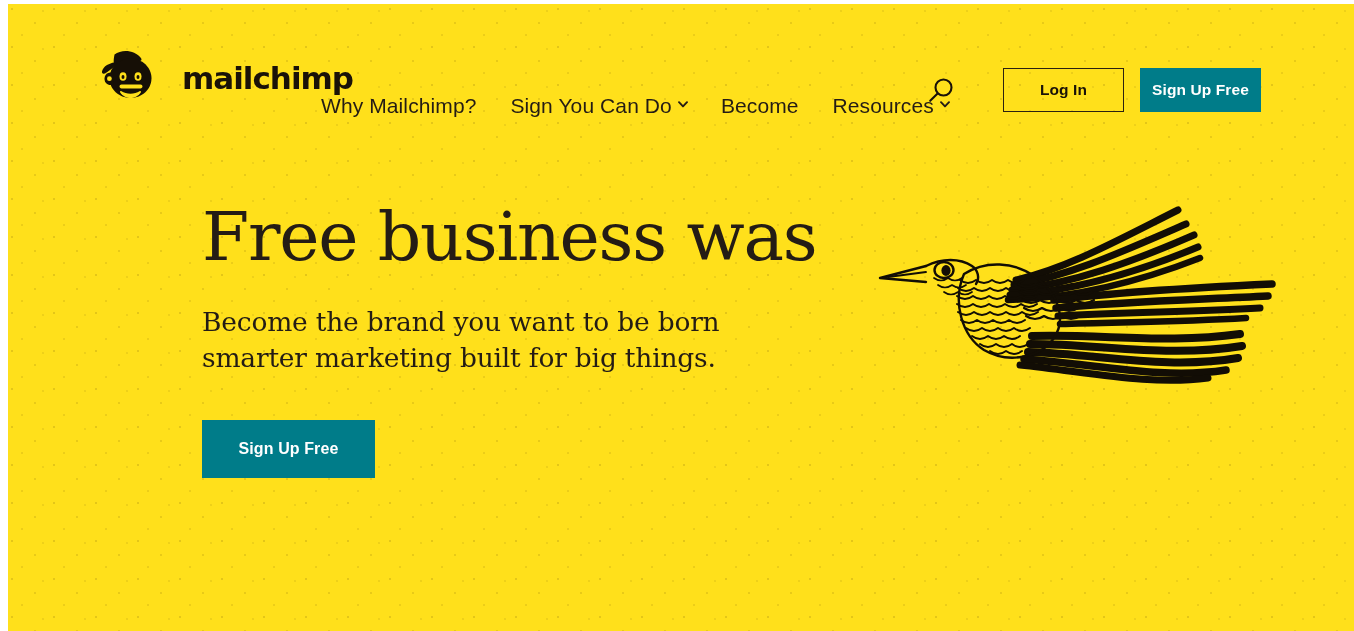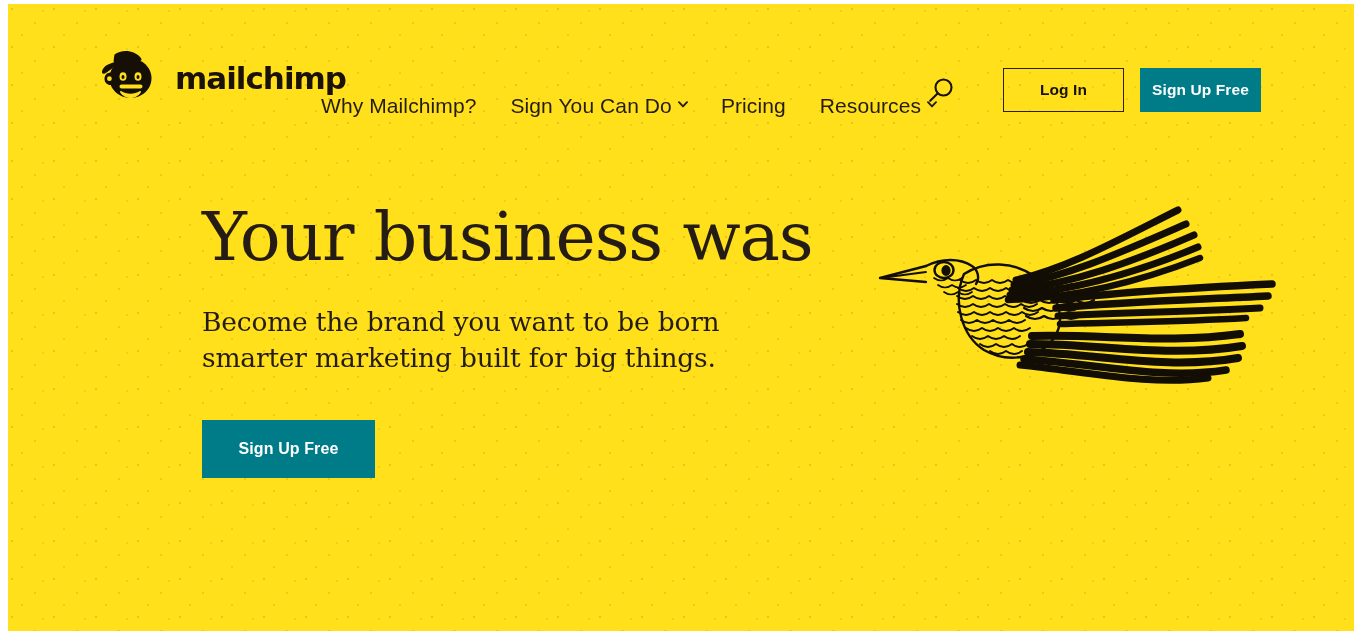--- a/index.html
+++ b/index.html
@@ -30,21 +30,21 @@
   }
 
   
   #header {
     position:absolute; left:0; top:0;
     width:100%; height:148px;
     display:flex; align-items:flex-start;
   }
   #logo {
     position:absolute; left:92px; top:40px;
-    display:flex; align-items:center; gap:13px;
+    display:flex; align-items:center; gap:20px;
     height:64px;
   }
   #logo .mark { width:62px; height:62px; display:block; }
   #logo .wordmark {
     font-family:"DejaVu Sans", sans-serif;
     font-weight:bold;
     font-size:31px;
     letter-spacing:-1.0px;
     color:#1a1208;
     line-height:1;
@@ -185,21 +185,21 @@
       <div class="nav-item">
         <span>Sign You Can Do</span>
         <span class="chev">
           <svg viewBox="0 0 10 7" width="10" height="7">
               <path d="M1 1.2 L5 5.4 L9 1.2" fill="none" stroke="#241c15" stroke-width="1.9" stroke-linecap="round" stroke-linejoin="round"></path>
             </svg>
         </span>
       </div>
 
       <div class="nav-item">
-        <span>Pricing</span>
+        <span>Become</span>
       </div>
 
       <div class="nav-item">
         <span>Resources</span>
         <span class="chev">
           <svg viewBox="0 0 10 7" width="10" height="7">
               <path d="M1 1.2 L5 5.4 L9 1.2" fill="none" stroke="#241c15" stroke-width="1.9" stroke-linecap="round" stroke-linejoin="round"></path>
             </svg>
         </span>
       </div>
@@ -216,21 +216,21 @@
       <div class="btn" id="login-btn">Log In</div>
       <div class="btn" id="signup-btn-nav">Sign Up Free</div>
     </div>
 
   </div>
 
   <div id="hero">
 
     <div id="hero-copy">
       <h1 id="headline">
-        <span>Your business was</span><br>
+        <span>Free business was</span><br>
       </h1>
       <p id="subhead">
         <span>Become the brand you want to be born</span><br>
         <span>smarter marketing built for big things.</span>
       </p>
       <div class="btn" id="signup-btn-hero">Sign Up Free</div>
     </div>
 
     <div id="hero-art">
       <svg viewBox="0 0 420 212" xmlns="http://www.w3.org/2000/svg">

